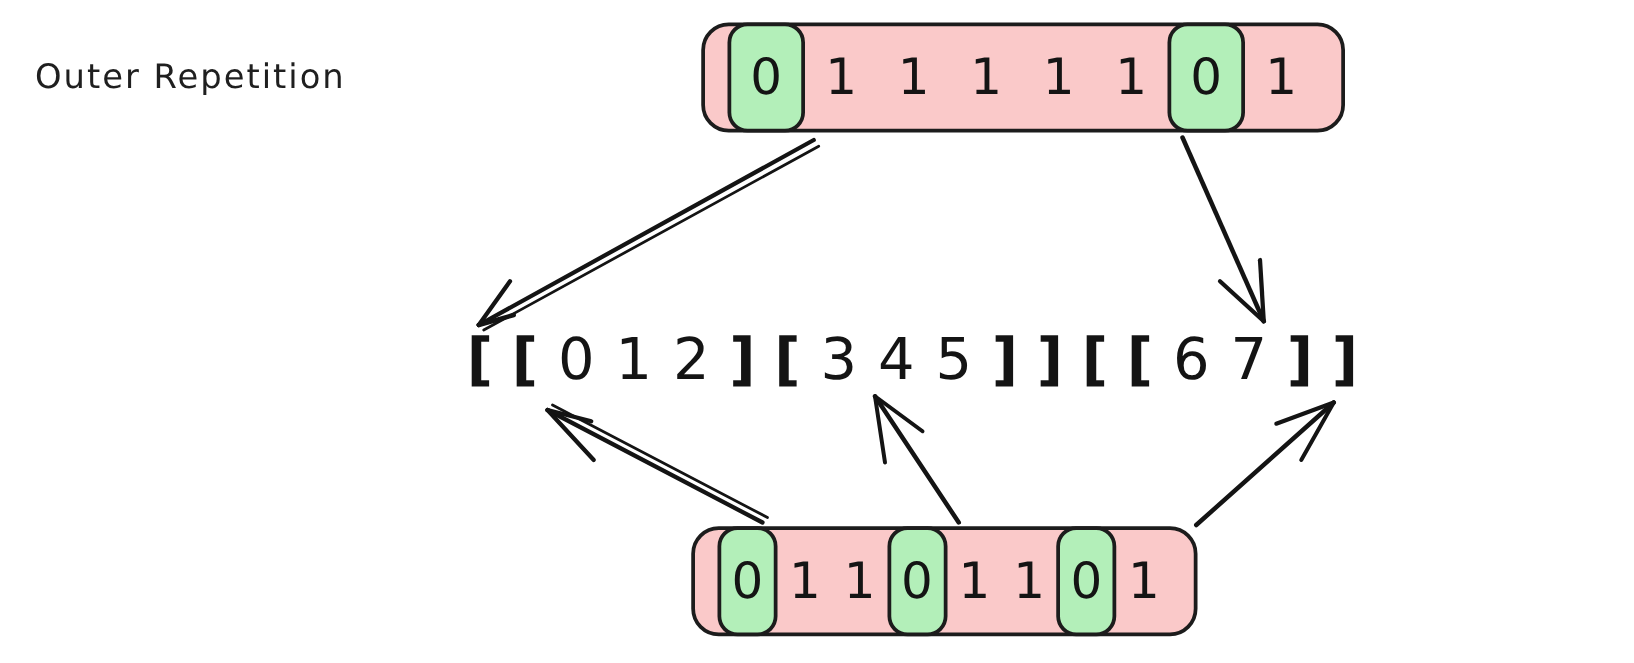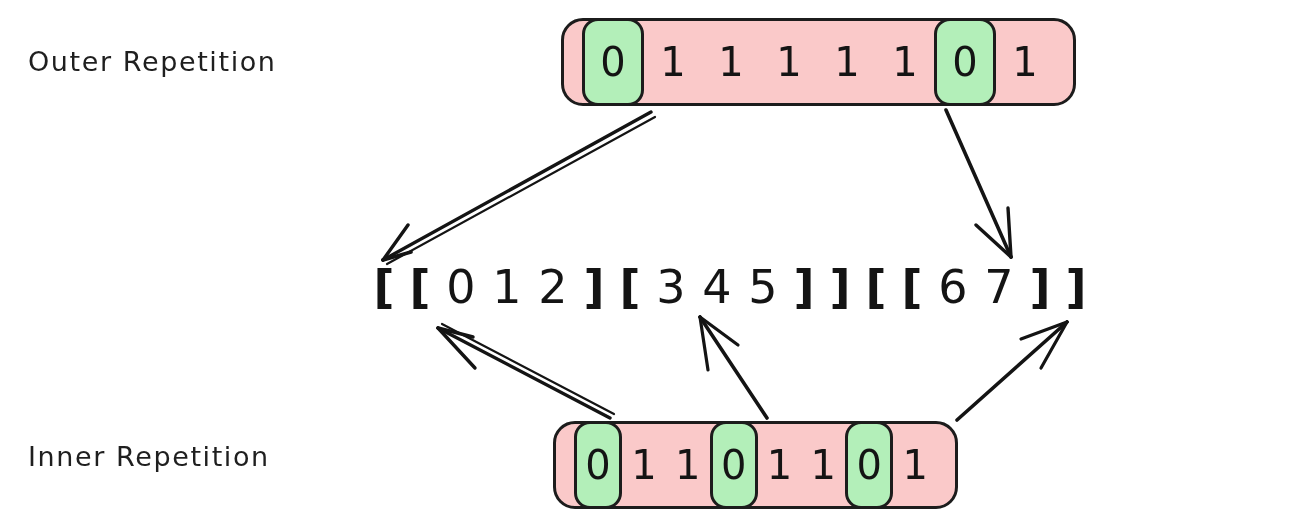--- a/index.html
+++ b/index.html
@@ -110,21 +110,20 @@
     stroke-linecap: round;
   }
 </style>
 </head>
 <body>
 
 <div id="diagram-root">
 
   <div class="side-label" id="label-outer">Outer Repetition</div>
 
-  <div class="side-label" id="label-inner">Inner Repetition</div>
 
   <div class="seq-bar" id="bar-outer">
       <div class="cell hl">0</div>
       <div class="cell">1</div>
       <div class="cell">1</div>
       <div class="cell">1</div>
       <div class="cell">1</div>
       <div class="cell">1</div>
       <div class="cell hl">0</div>
       <div class="cell">1</div>

